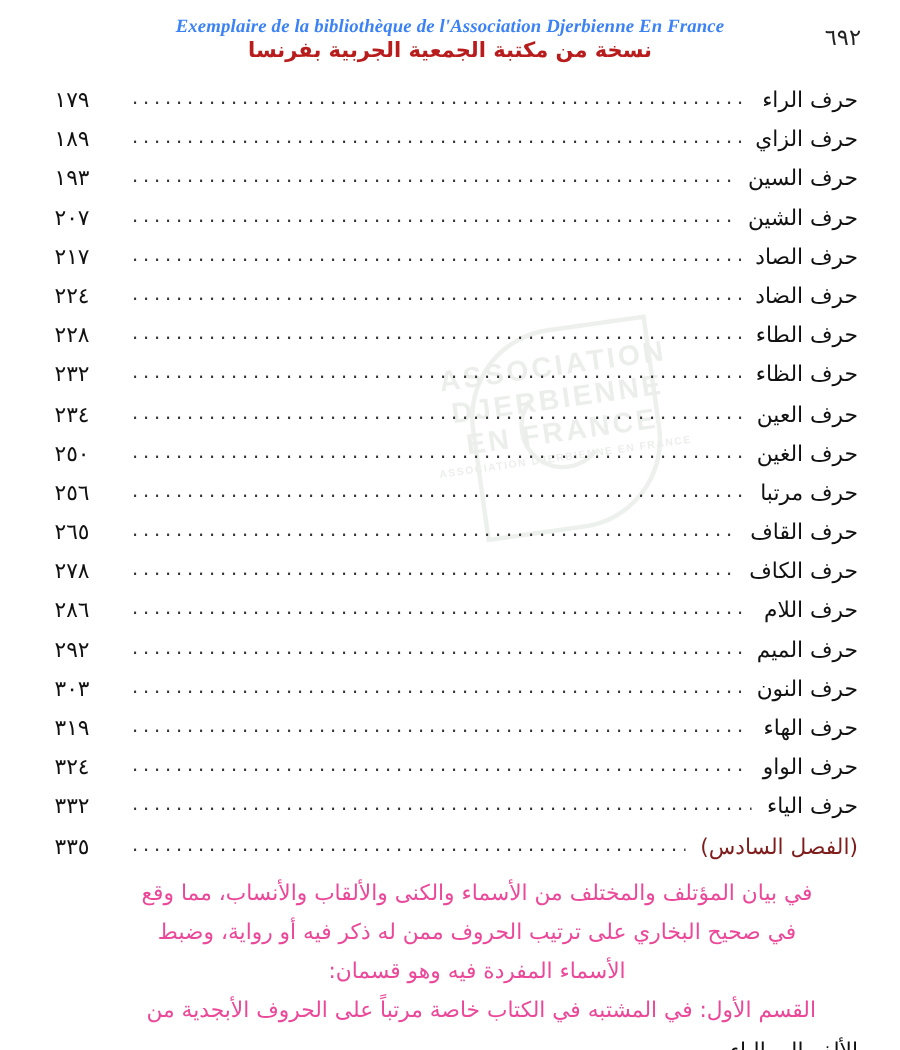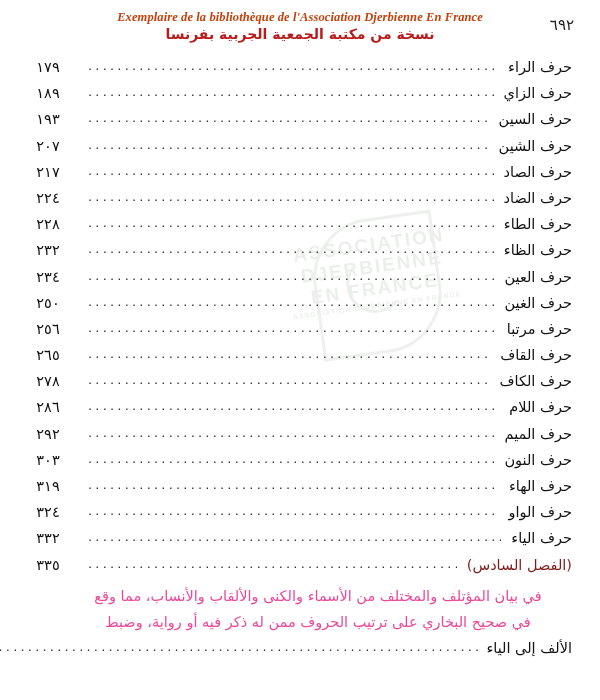--- a/index.html
+++ b/index.html
@@ -71,21 +71,21 @@
   }
 
   
   .header {
     position: relative;
     z-index: 2;
     text-align: center;
     height: 44px;
   }
   .stamp-line1 {
-    color: #c2410c;
+    color: #3b82f6;
     font-family: "Liberation Serif", serif;
     font-style: italic;
     font-weight: bold;
     font-size: 12.5px;
     letter-spacing: 0.1px;
     white-space: nowrap;
   }
   .stamp-line2 {
     color: #b91c1c;
     font-size: 14px;
@@ -325,20 +325,28 @@
   <div class="para-block" id="para-block">
       <div class="para-line">
         <div class="para-text center">في بيان المؤتلف والمختلف من الأسماء والكنى والألقاب والأنساب، مما وقع</div>
         <div class="para-num"></div>
       </div>
       <div class="para-line">
         <div class="para-text center">في صحيح البخاري على ترتيب الحروف ممن له ذكر فيه أو رواية، وضبط</div>
         <div class="para-num"></div>
       </div>
       <div class="para-line">
+        <div class="para-text center">الأسماء المفردة فيه وهو قسمان:</div>
+        <div class="para-num"></div>
+      </div>
+      <div class="para-line">
+        <div class="para-text" style="text-align: right; padding-right: 28px;">القسم الأول: في المشتبه في الكتاب خاصة مرتباً على الحروف الأبجدية من</div>
+        <div class="para-num"></div>
+      </div>
+      <div class="para-line">
         <div class="with-dots">
           <span class="pt">الألف إلى الياء</span>
           <span class="pd">........................................................................................................</span>
         </div>
       </div>
     </div>
 
 </div>
 
 </body></html>

